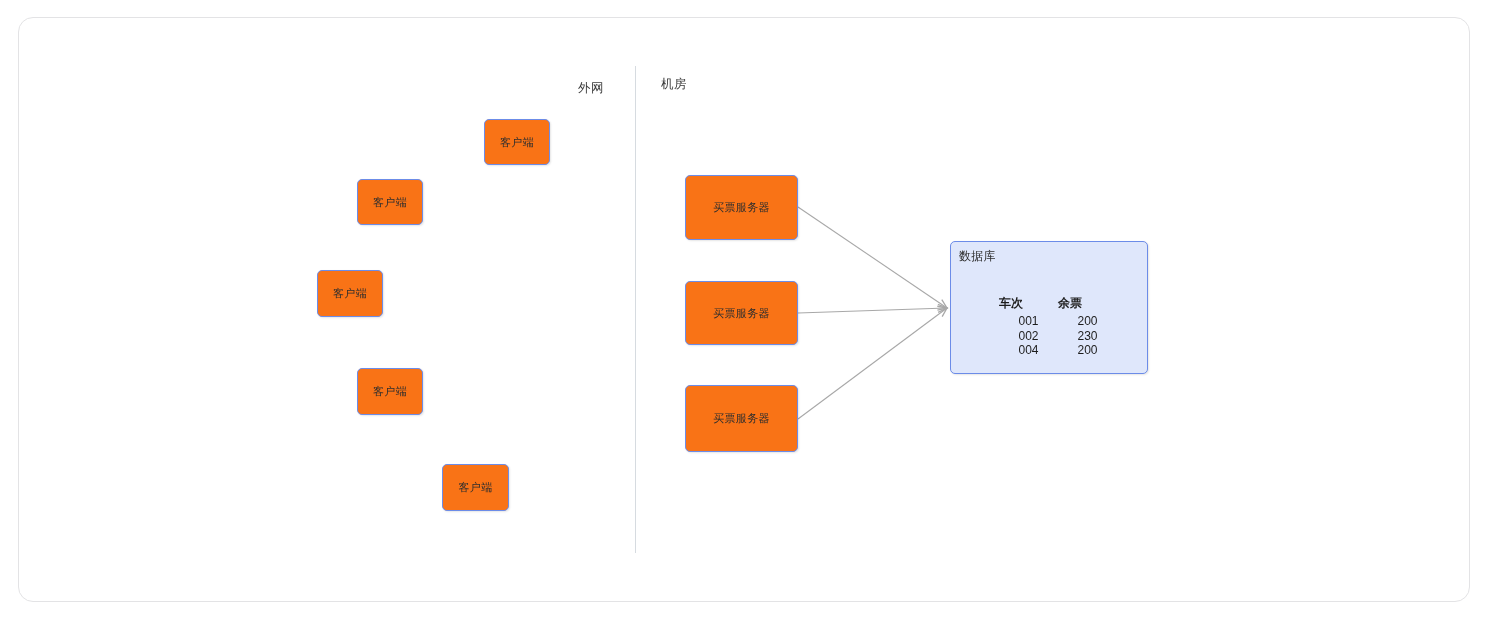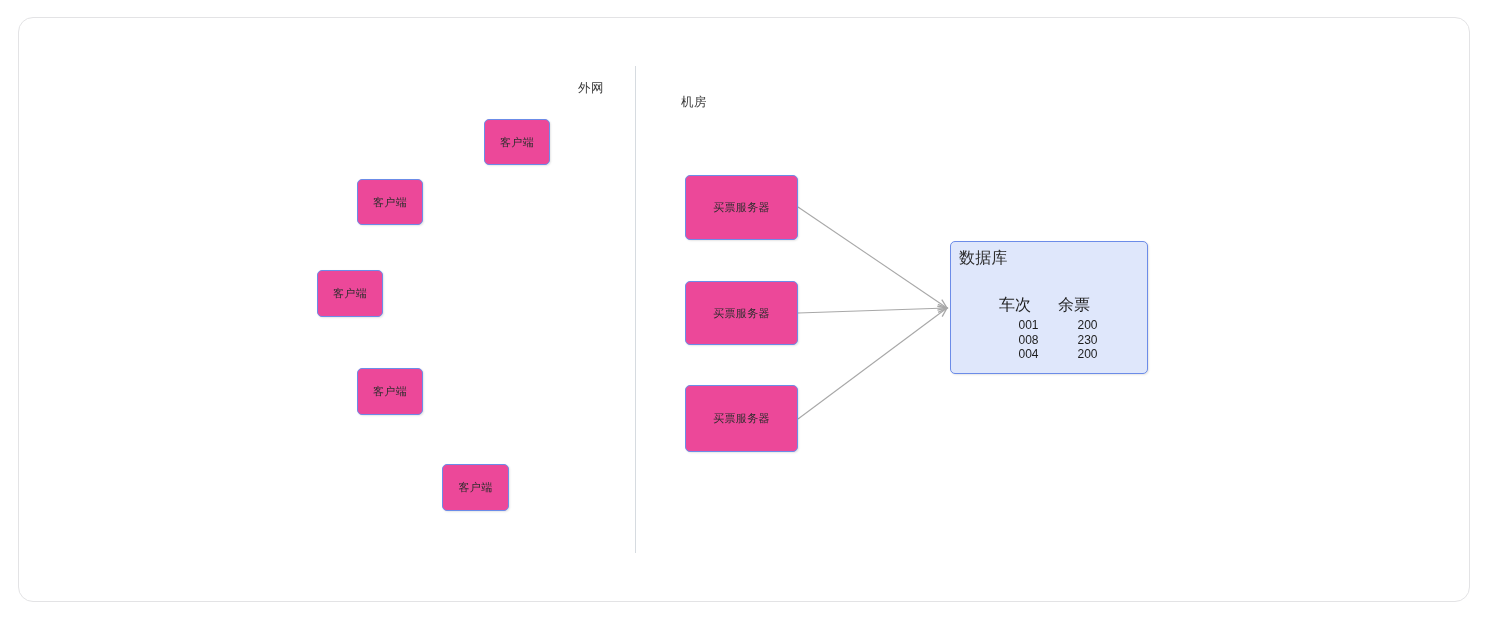--- a/index.html
+++ b/index.html
@@ -41,27 +41,27 @@
     background: #d6dbe0;
   }
   .zone-label {
     position: absolute;
     font-size: 12.5px;
     color: #3b3b3b;
     white-space: nowrap;
     letter-spacing: 0.4px;
   }
   .zone-label.outer { left: 578px; top: 80px; }
-  .zone-label.room  { left: 661px; top: 94px; margin-left: 20px; }
+  .zone-label.room  { left: 661px; top: 76px; }
 
   
   .node {
     position: absolute;
     box-sizing: border-box;
-    background: #ec4899;
+    background: #f97316;
     border: 1.6px solid #6c8ce8;
     border-radius: 5px;
     display: flex;
     align-items: center;
     justify-content: center;
     font-size: 11px;
     color: #2e2e2e;
     letter-spacing: 0.3px;
     box-shadow: 1px 1px 2px rgba(0,0,0,0.10);
   }
@@ -75,37 +75,37 @@
     box-sizing: border-box;
     background: #dfe7fb;
     border: 1.6px solid #6c8ce8;
     border-radius: 5px;
     box-shadow: 1px 1px 2px rgba(0,0,0,0.10);
   }
   .db-title {
     position: absolute;
     left: 8px;
     top: 6px;
-    font-size: 16px;
+    font-size: 12px;
     color: #2e2e2e;
     letter-spacing: 0.3px;
   }
   .db-table {
     position: absolute;
     left: 48px;
     top: 53px;
     border-collapse: collapse;
     font-size: 12px;
     color: #1d1d1d;
   }
   .db-table th {
-    font-weight: normal;
+    font-weight: bold;
     text-align: left;
     padding: 0 0 2px 0;
-    font-size: 16px;
+    font-size: 12px;
   }
   .db-table td {
     text-align: center;
     padding: 0;
     line-height: 14.6px;
     font-size: 12px;
   }
   .db-table .col-gap { width: 59px; }
 
   svg.edges {
@@ -180,21 +180,21 @@
           <th>车次</th>
           <th class="col-gap">余票</th>
         </tr>
       </thead>
       <tbody id="db-tbody">
           <tr>
             <td class="col-gap">001</td>
             <td>200</td>
           </tr>
           <tr>
-            <td class="col-gap">008</td>
+            <td class="col-gap">002</td>
             <td>230</td>
           </tr>
           <tr>
             <td class="col-gap">004</td>
             <td>200</td>
           </tr>
         </tbody>
     </table>
   </div>
 

